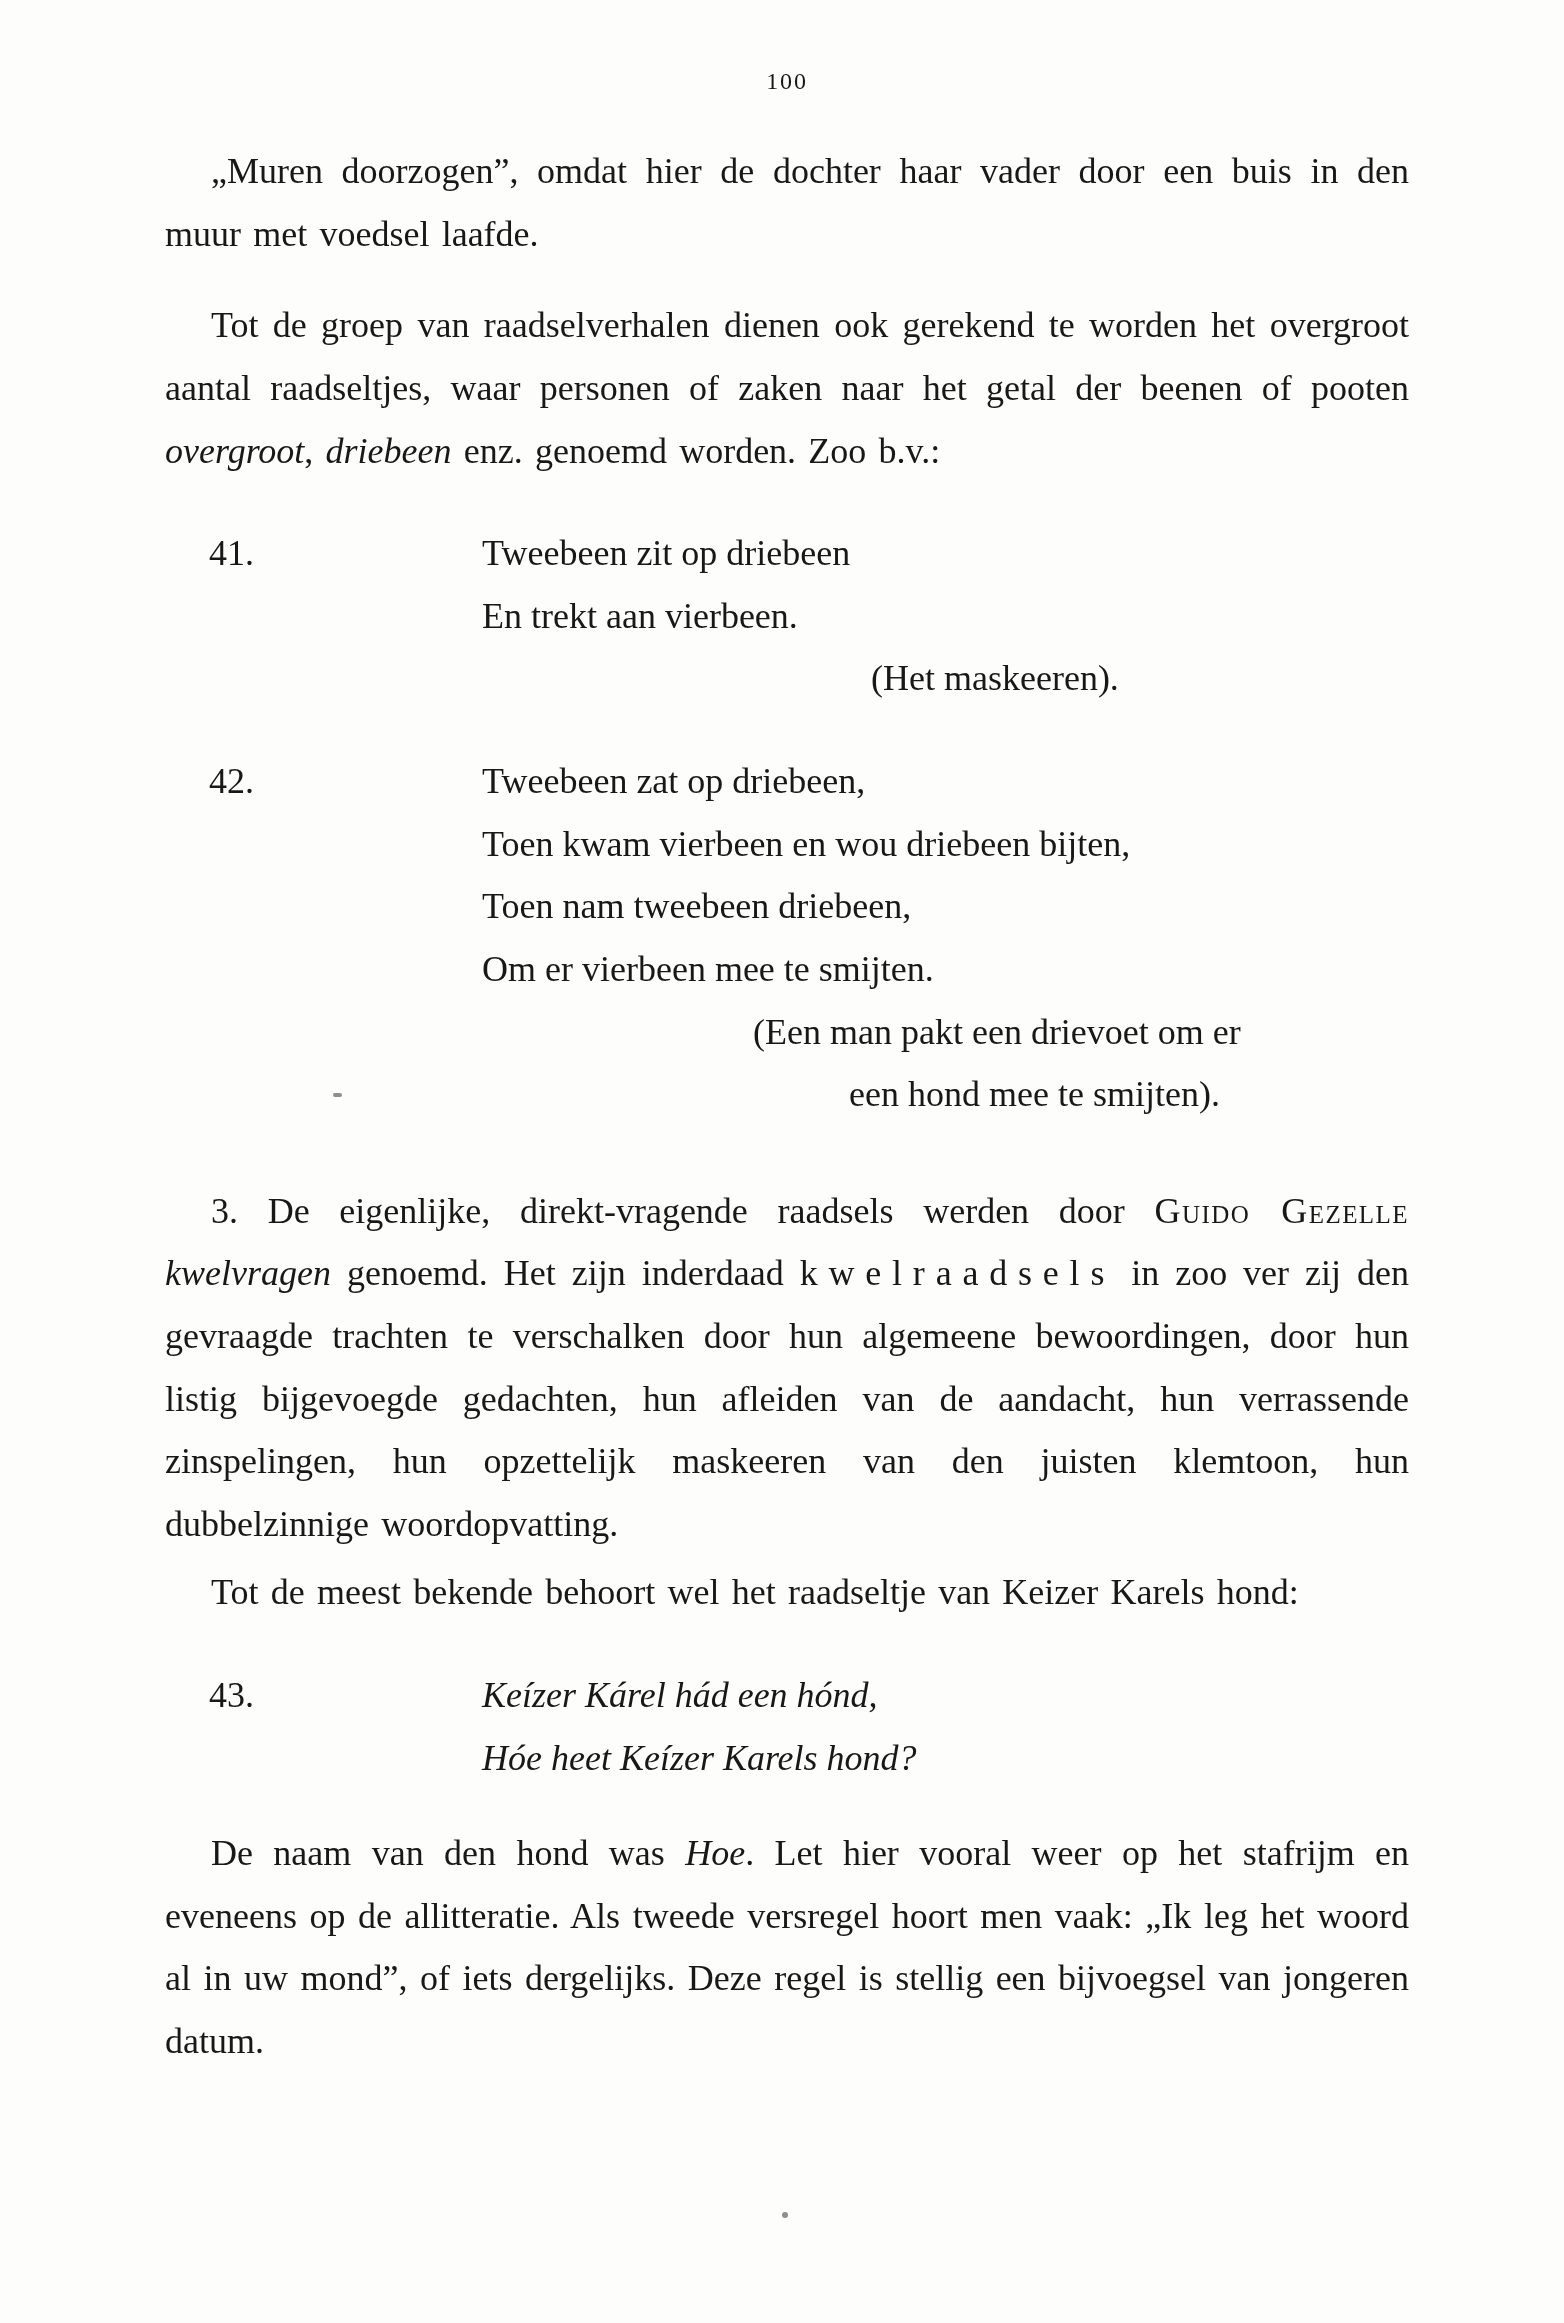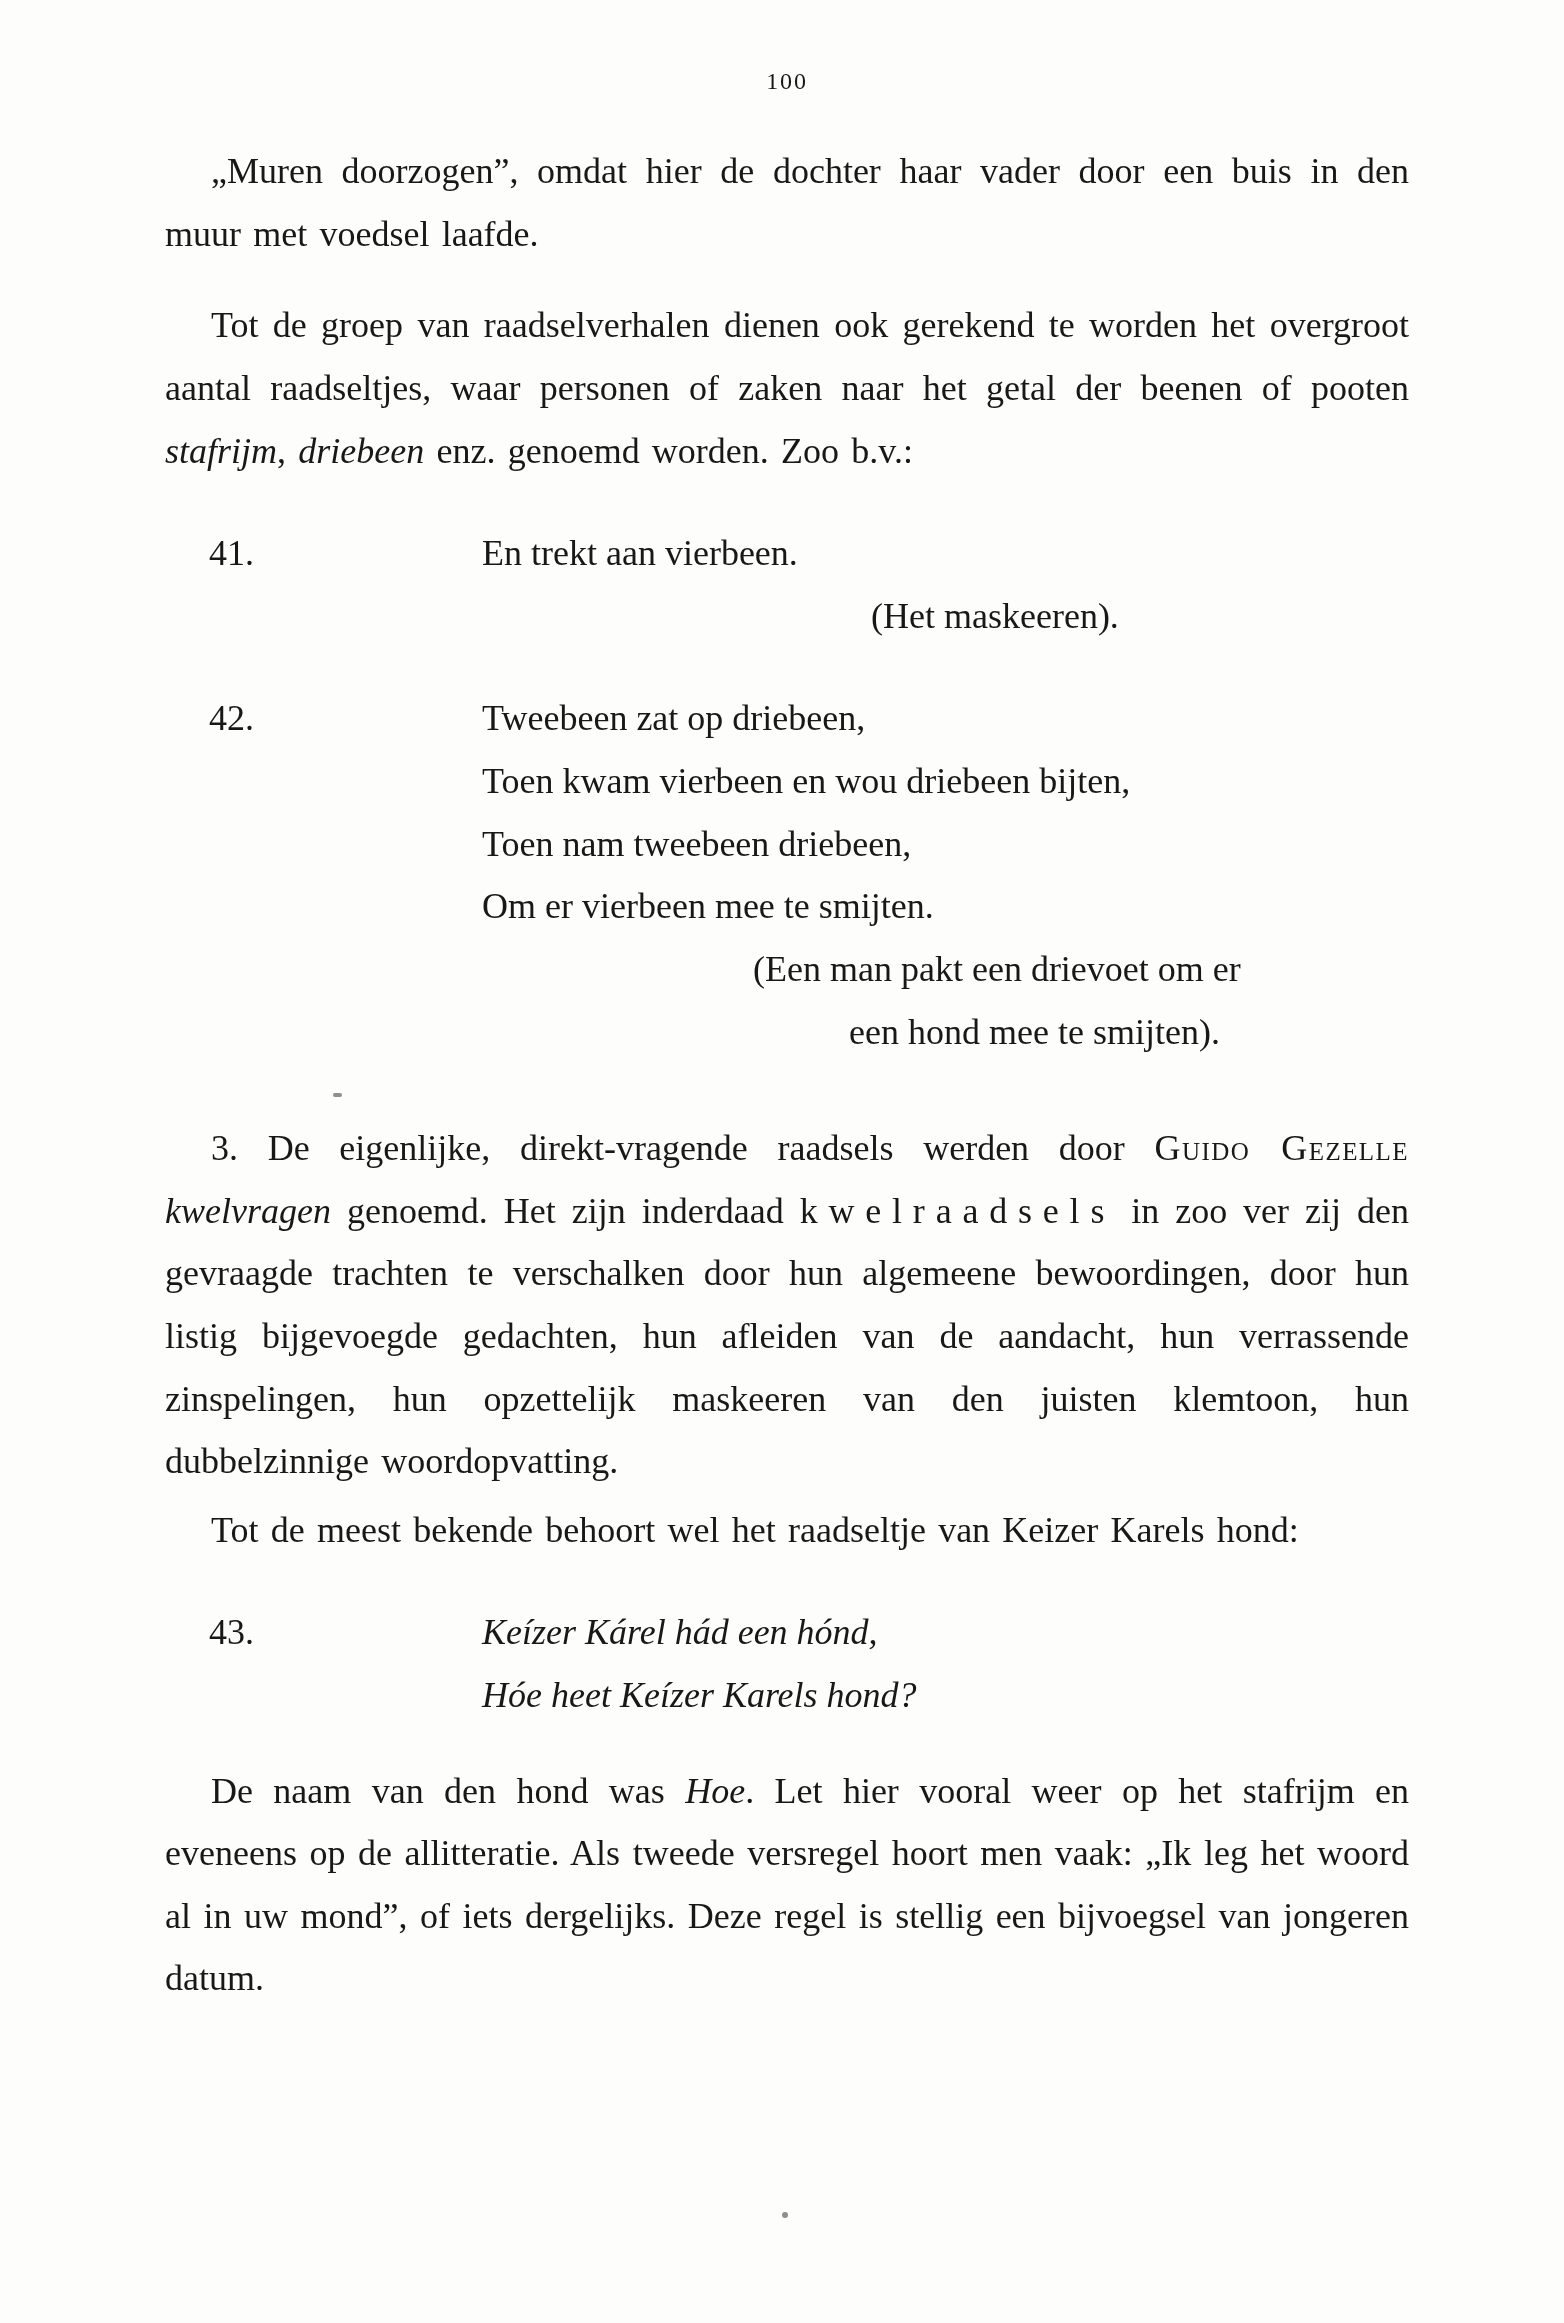--- a/index.html
+++ b/index.html
@@ -74,25 +74,26 @@
 </style>
 </head>
 <body>
 
 <div class="page">
 
   <div class="page-number">100</div>
 
   <p class="para"><span>„Muren doorzogen”, omdat hier de dochter haar vader door een buis in den muur met voedsel laafde.</span></p>
 
-  <p class="para mt-30"><span>Tot de groep van raadselverhalen dienen ook gerekend te worden het overgroot aantal raadseltjes, waar personen of zaken naar het getal der beenen of pooten </span><span class="it">stafrijm</span><span>, </span><span class="it">driebeen</span><span> enz. genoemd worden. Zoo b.v.:</span></p>
+  <p class="para mt-30"><span>Tot de groep van raadselverhalen dienen ook gerekend te worden het overgroot aantal raadseltjes, waar personen of zaken naar het getal der beenen of pooten </span><span class="it">overgroot</span><span>, </span><span class="it">driebeen</span><span> enz. genoemd worden. Zoo b.v.:</span></p>
 
   <div class="riddle">
     <span class="riddle-num">41.</span>
     <div class="verse">
+      <div class="vline">Tweebeen zit op driebeen</div>
       <div class="vline">En trekt aan vierbeen.</div>
     </div>
     <div class="answer a41">(Het maskeeren).</div>
   </div>
 
   <div class="riddle">
     <span class="riddle-num">42.</span>
     <div class="verse">
       <div class="vline">Tweebeen zat op driebeen,</div>
       <div class="vline">Toen kwam vierbeen en wou driebeen bijten,</div>

